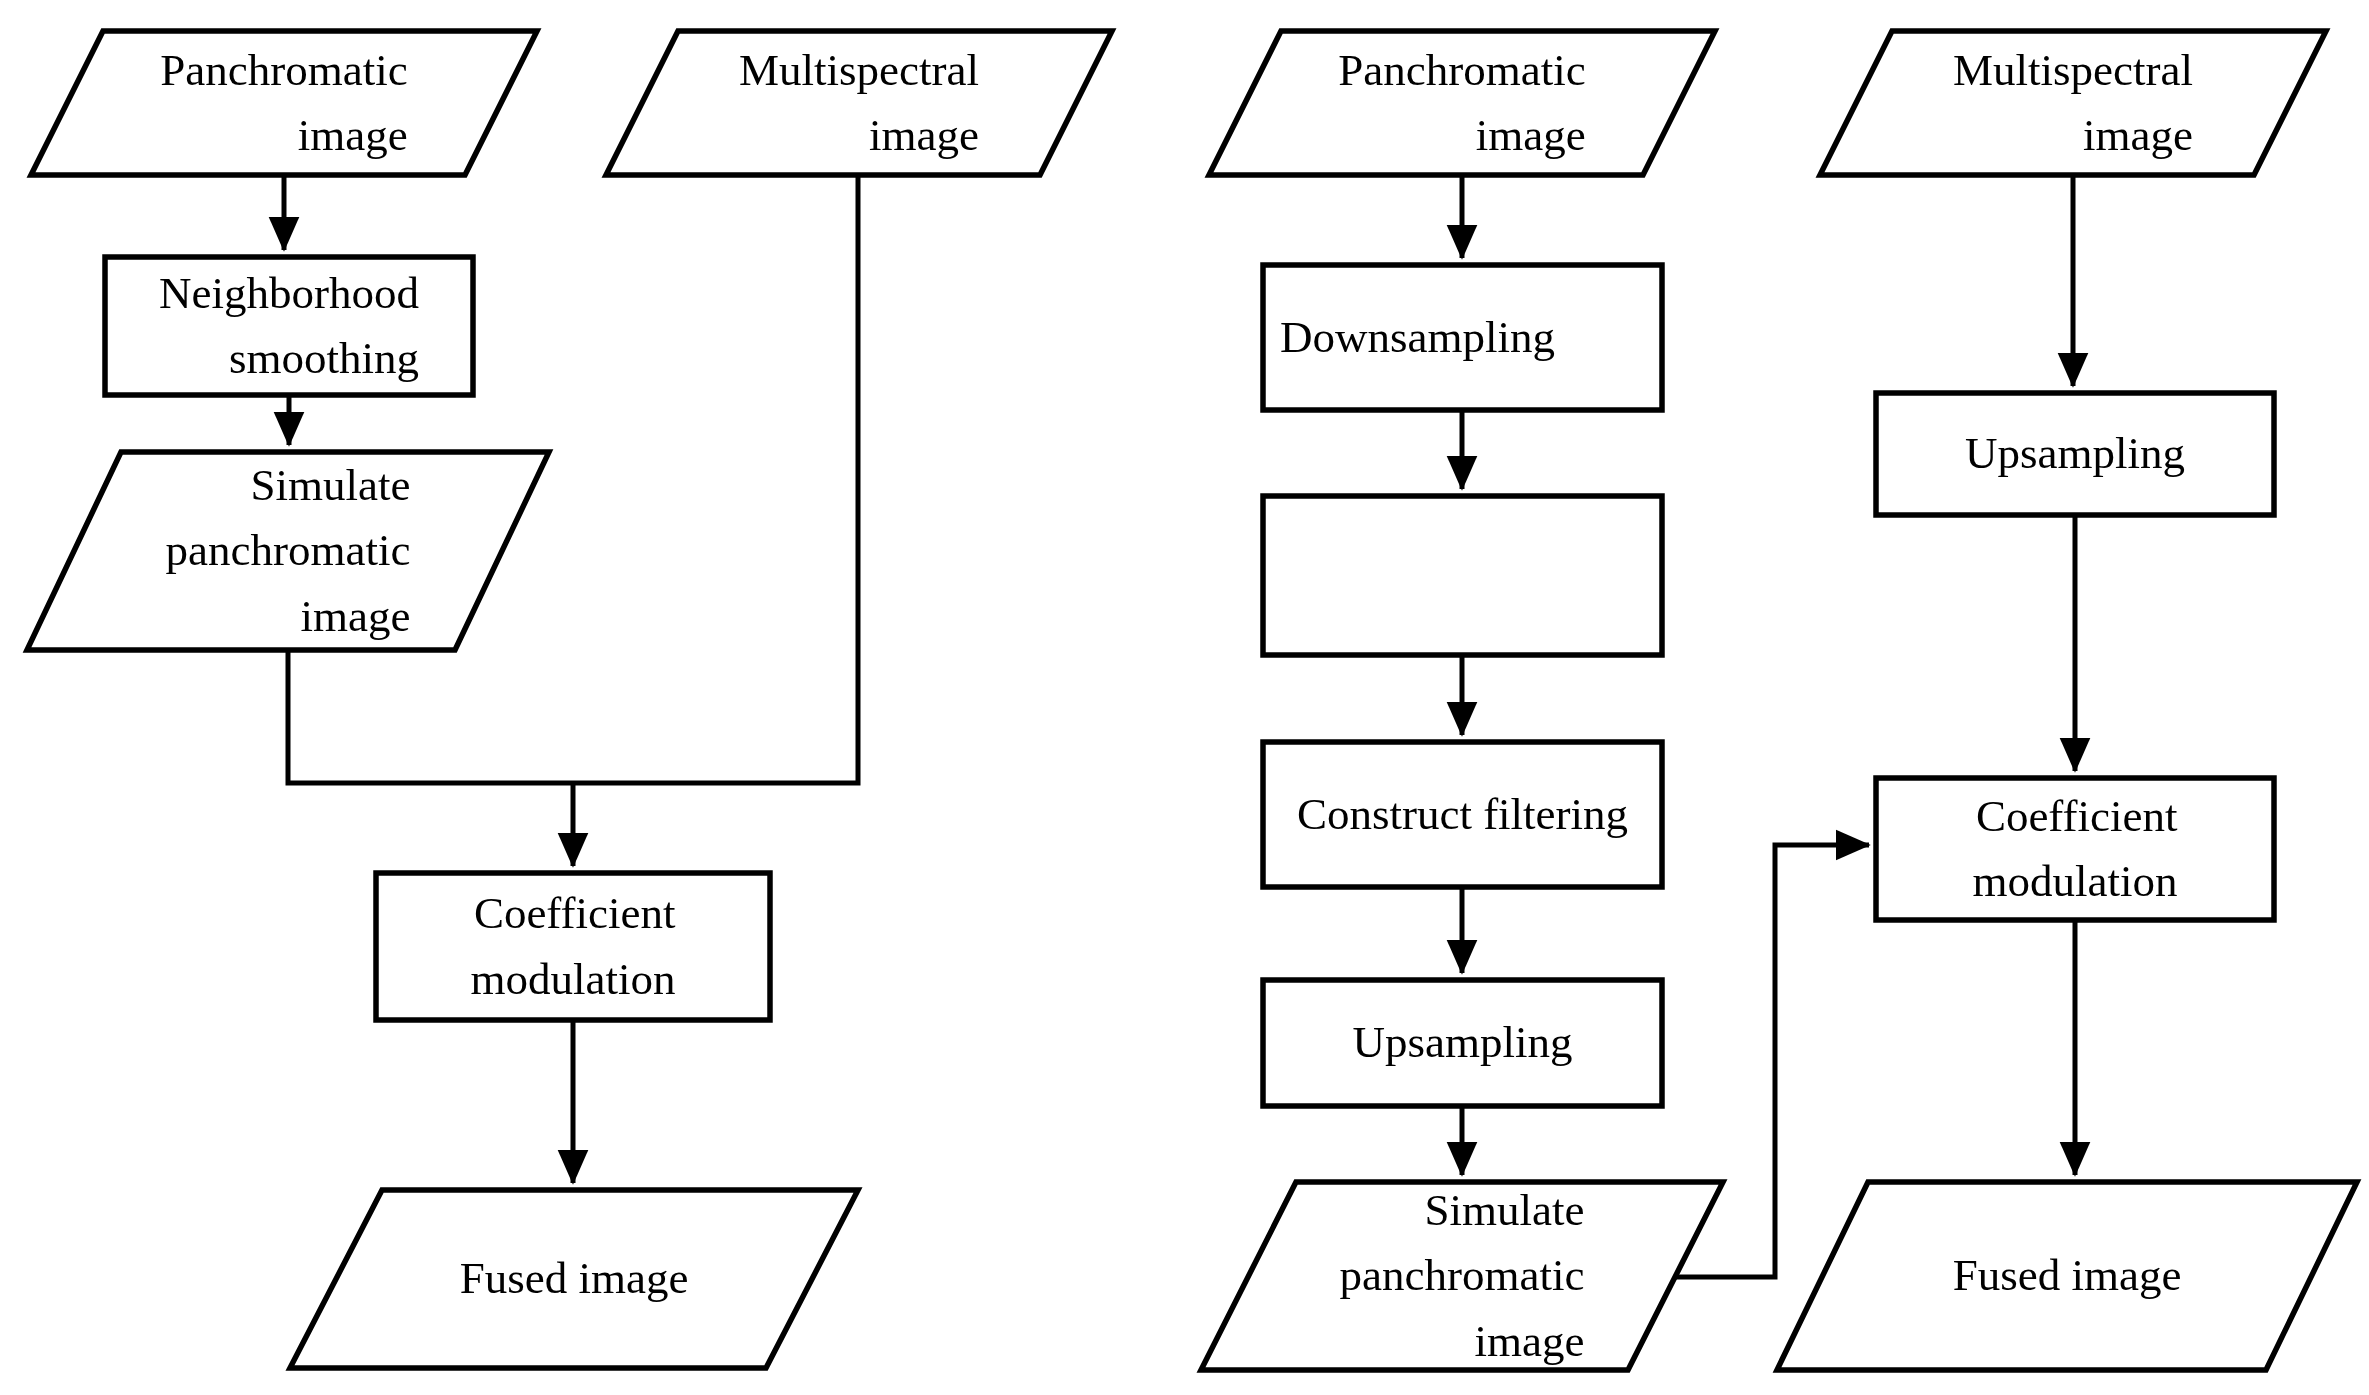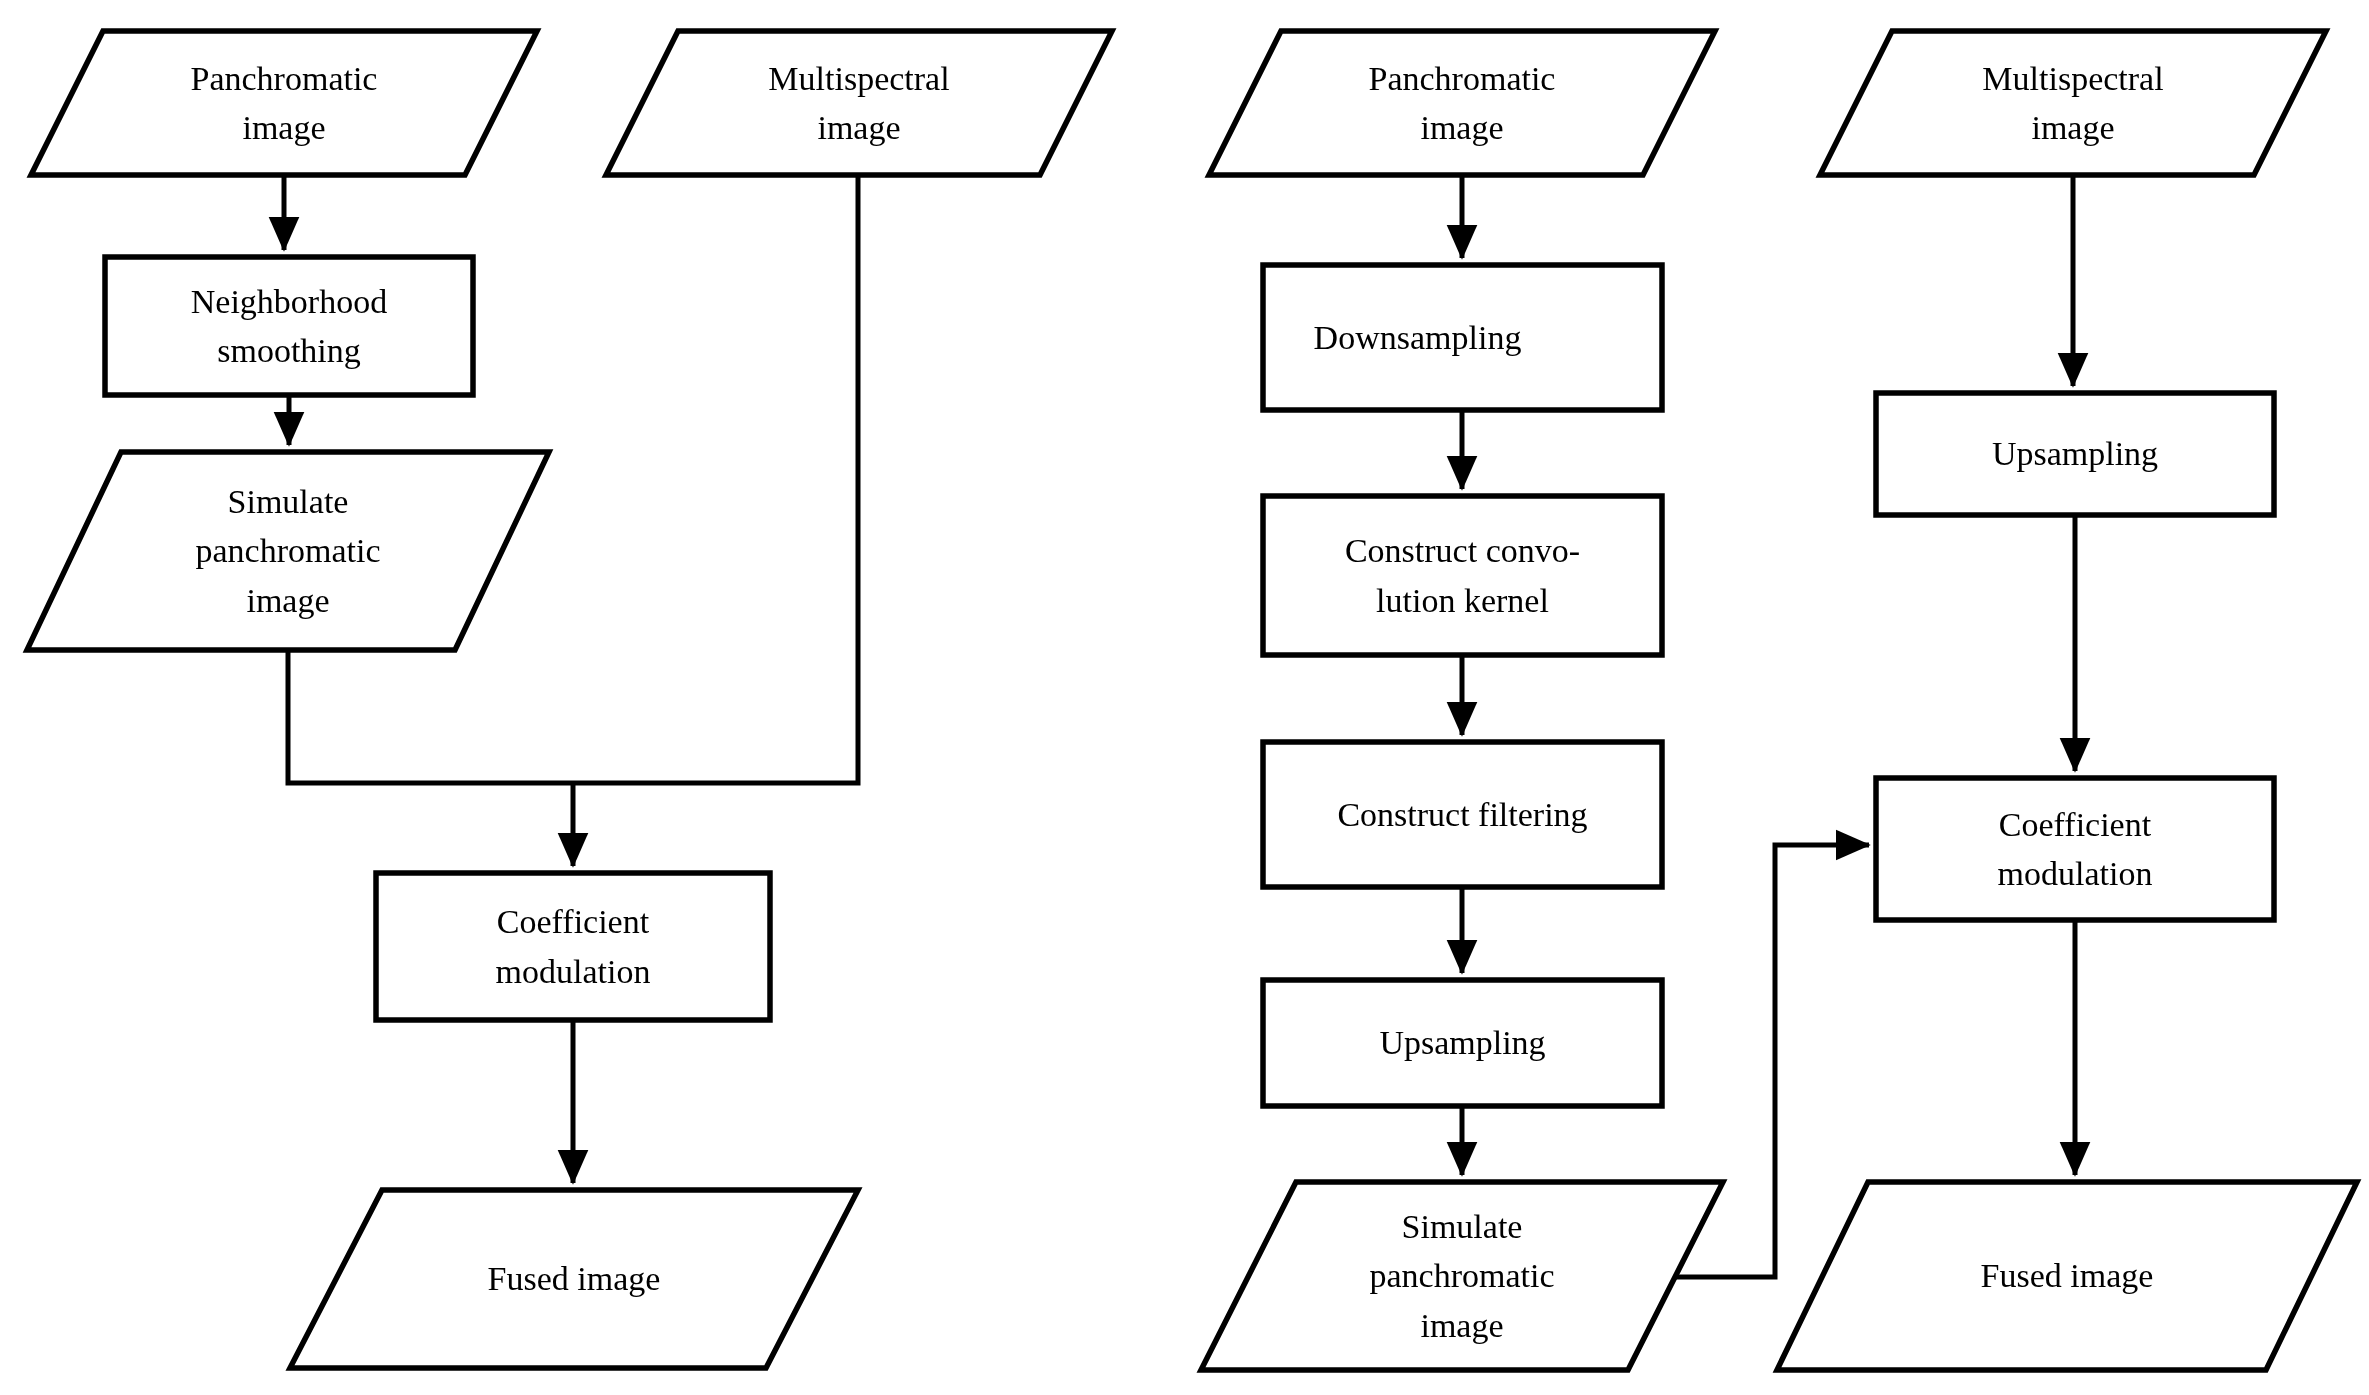--- a/index.html
+++ b/index.html
@@ -10,23 +10,23 @@
     background: #ffffff;
     font-family: "Liberation Serif", serif;
     overflow: hidden;
   }
   .canvas > svg { position: absolute; left: 0; top: 0; }
   .label {
     position: absolute;
     display: flex;
     align-items: center;
     justify-content: center;
-    text-align: center;
+    text-align: right;
     white-space: pre-line;
-    font-size: 34px;
+    font-size: 45px;
     line-height: 1.45;
     color: #000000;
     pointer-events: none;
   }
 </style>
 </head>
 <body>
 
 <div class="canvas">
 
@@ -89,22 +89,20 @@
 image</div>
   <div class="label" style="left:376px;top:873px;width:394px;height:147px">Coefficient
 modulation</div>
   <div class="label" style="left:290px;top:1190px;width:568px;height:178px">Fused image</div>
 
   <div class="label" style="left:1209px;top:31px;width:506px;height:144px">Panchromatic
 image</div>
   <div class="label" style="left:1820px;top:31px;width:506px;height:144px">Multispectral
 image</div>
   <div class="label" style="left:1218px;top:265px;width:399px;height:145px">Downsampling</div>
-  <div class="label" style="left:1263px;top:496px;width:399px;height:159px">Construct convo-
-lution kernel</div>
   <div class="label" style="left:1263px;top:742px;width:399px;height:145px">Construct filtering</div>
   <div class="label" style="left:1263px;top:980px;width:399px;height:126px">Upsampling</div>
   <div class="label" style="left:1876px;top:393px;width:398px;height:122px">Upsampling</div>
   <div class="label" style="left:1876px;top:778px;width:398px;height:142px">Coefficient
 modulation</div>
   <div class="label" style="left:1201px;top:1182px;width:522px;height:188px">Simulate
 panchromatic
 image</div>
   <div class="label" style="left:1777px;top:1182px;width:580px;height:188px">Fused image</div>
 

